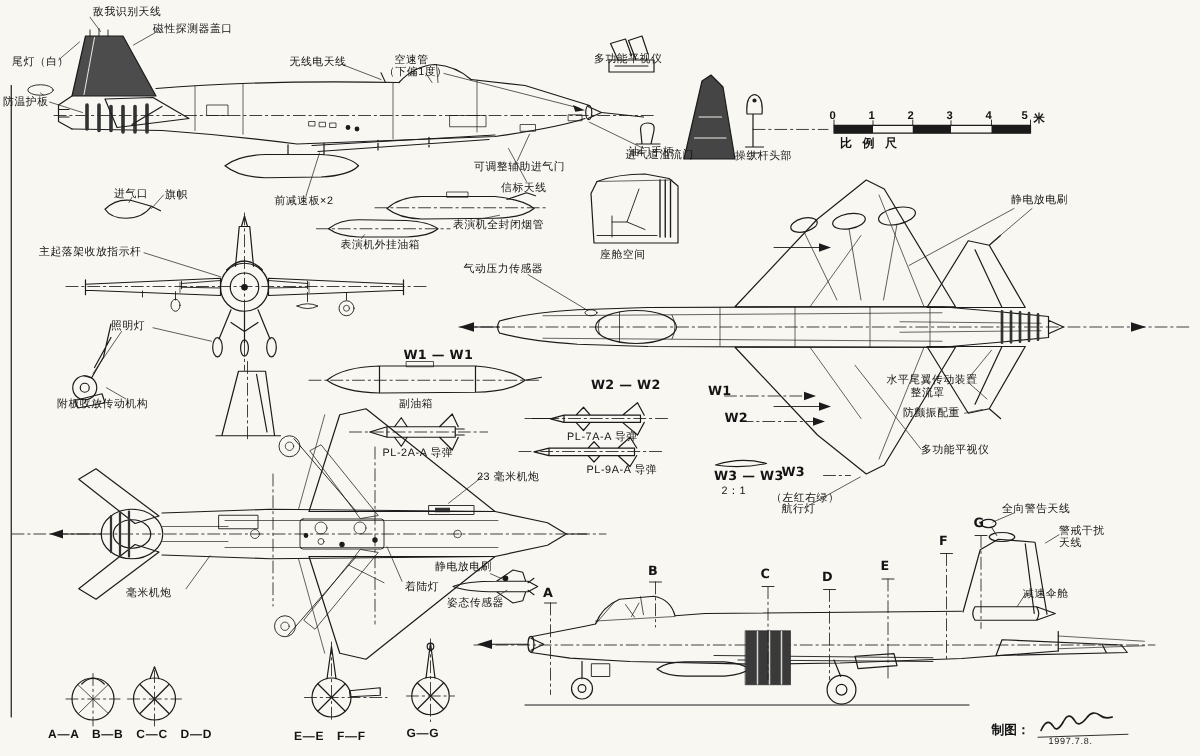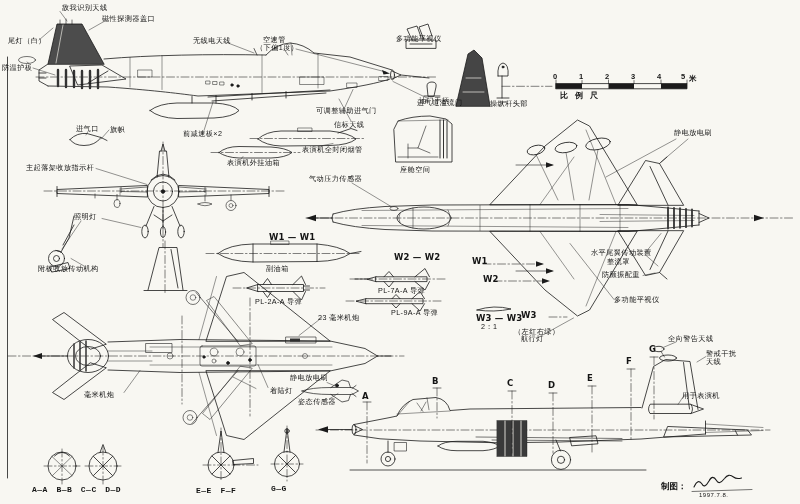--- a/index.html
+++ b/index.html
@@ -3,21 +3,21 @@
 <meta charset="utf-8">
 <style>
   html,body{margin:0;padding:0;background:#e9e7e1}
   #page{position:relative;width:800px;height:504px;background:#f8f7f2;overflow:hidden;
         font-family:"Liberation Sans","DejaVu Sans",sans-serif;color:#141414}
   #art{position:absolute;left:0;top:0}
   .lbl{position:absolute;font-size:7.2px;line-height:1.15;white-space:nowrap;letter-spacing:.4px}
   .b8{position:absolute;font-size:8.5px;font-weight:bold;white-space:nowrap;
       font-family:"DejaVu Sans",sans-serif;letter-spacing:.2px}
   .xs{position:absolute;font-size:8px;font-weight:bold;white-space:nowrap;
-      font-family:Liberation Mono, monospace;letter-spacing:.5px}
+      font-family:Liberation Sans, sans-serif;letter-spacing:.5px}
   .title{position:absolute;font-weight:bold;font-size:15px;letter-spacing:1.2px;white-space:nowrap}
   .tick{position:absolute;font-size:7.5px;font-weight:bold}
   .sb-label{position:absolute;font-size:8px;font-weight:bold;letter-spacing:7px}
   .credit{position:absolute;font-size:8.5px;font-weight:bold}
   .date{position:absolute;font-size:6px;letter-spacing:.5px}
   .cl{stroke-dasharray:8 2.5 1.5 2.5;stroke-width:.55}
   .ld{stroke-width:.5;stroke:#2a2a2a}
   .t{stroke-width:.45}
 </style>
 </head>
@@ -304,21 +304,21 @@
 <div class="lbl" style="left:481px;top:323px">2：1</div>
 <div class="lbl" style="left:521px;top:335px">航行灯</div>
 <div class="lbl" style="left:514px;top:328px">（左红右绿）</div>
 <div class="lbl" style="left:84px;top:391px">毫米机炮</div>
 <div class="lbl" style="left:270px;top:387px">着陆灯</div>
 <div class="lbl" style="left:290px;top:374px">静电放电刷</div>
 <div class="lbl" style="left:298px;top:398px">姿态传感器</div>
 <div class="lbl" style="left:668px;top:335px">全向警告天线</div>
 <div class="lbl" style="left:706px;top:350px">警戒干扰</div>
 <div class="lbl" style="left:706px;top:358px">天线</div>
-<div class="lbl" style="left:682px;top:392px">用于表演机</div>
+<div class="lbl" style="left:682px;top:392px">减速伞舱</div>
 
 <div class="b8" style="left:362px;top:391px">A</div>
 <div class="b8" style="left:432px;top:376px">B</div>
 <div class="b8" style="left:507px;top:378px">C</div>
 <div class="b8" style="left:548px;top:380px">D</div>
 <div class="b8" style="left:587px;top:373px">E</div>
 <div class="b8" style="left:626px;top:356px">F</div>
 <div class="b8" style="left:649px;top:344px">G</div>
 
 <div class="xs" style="left:32px;top:484px">A—A　B—B　C—C　D—D</div>

